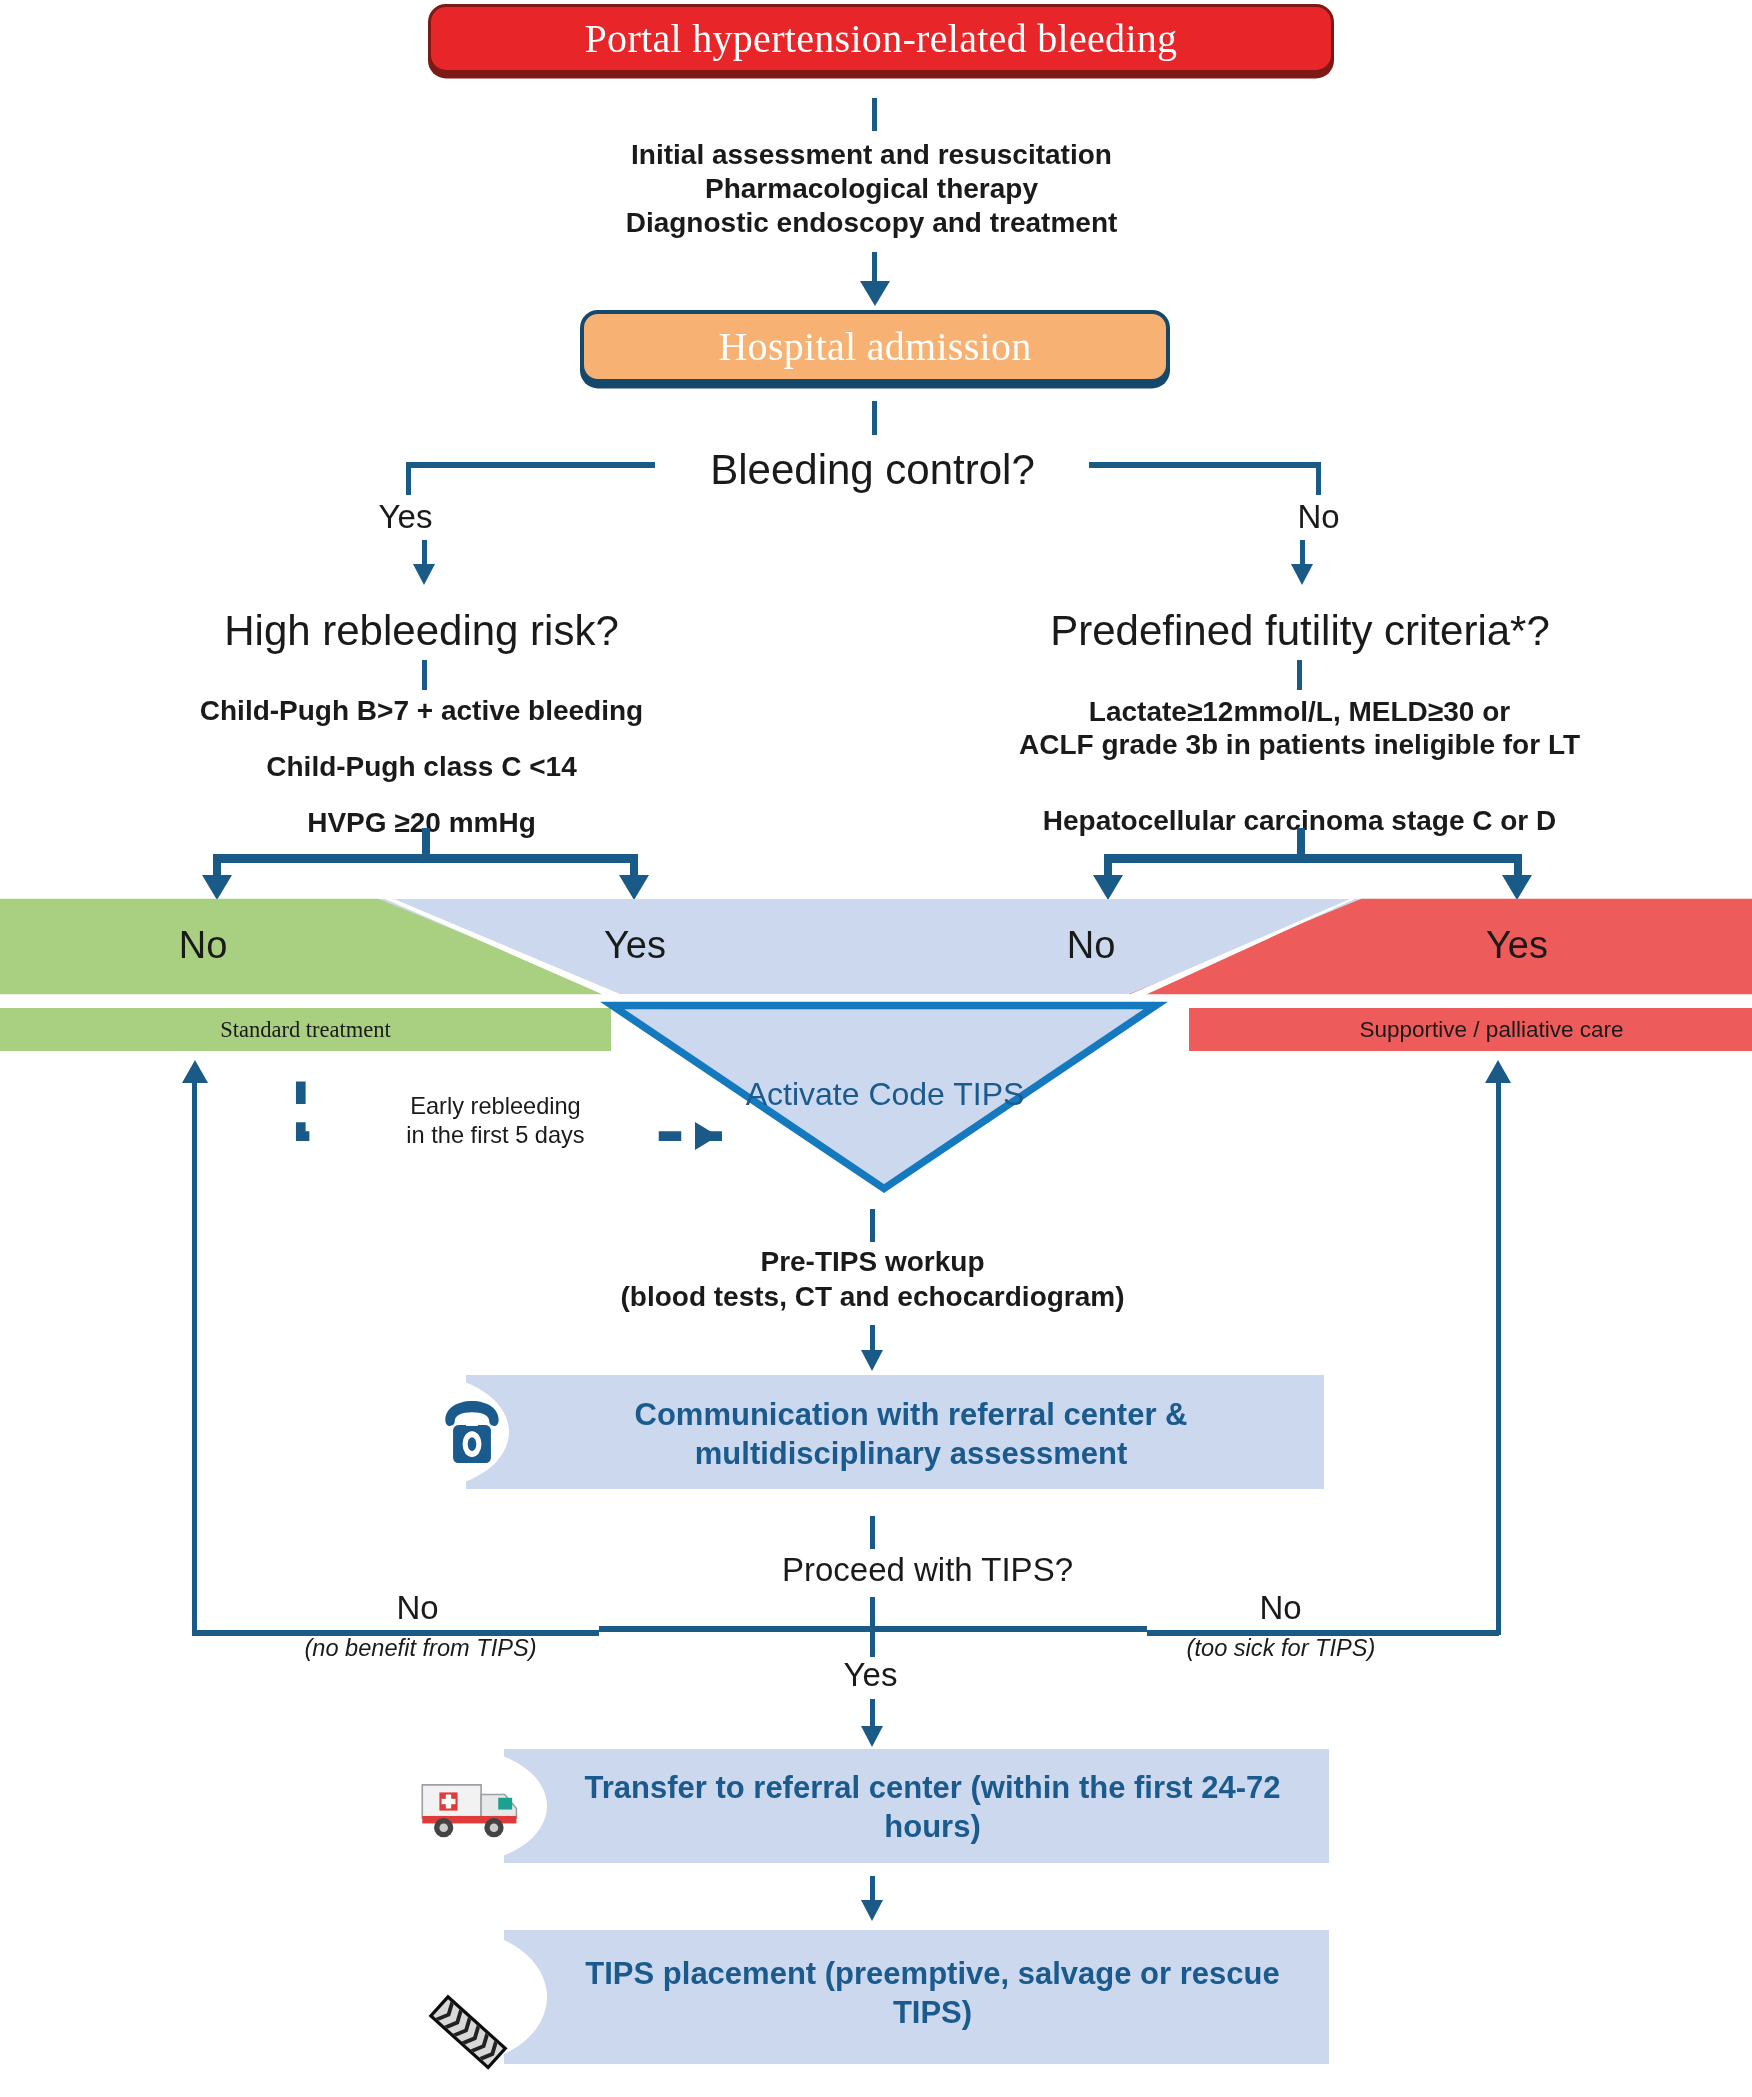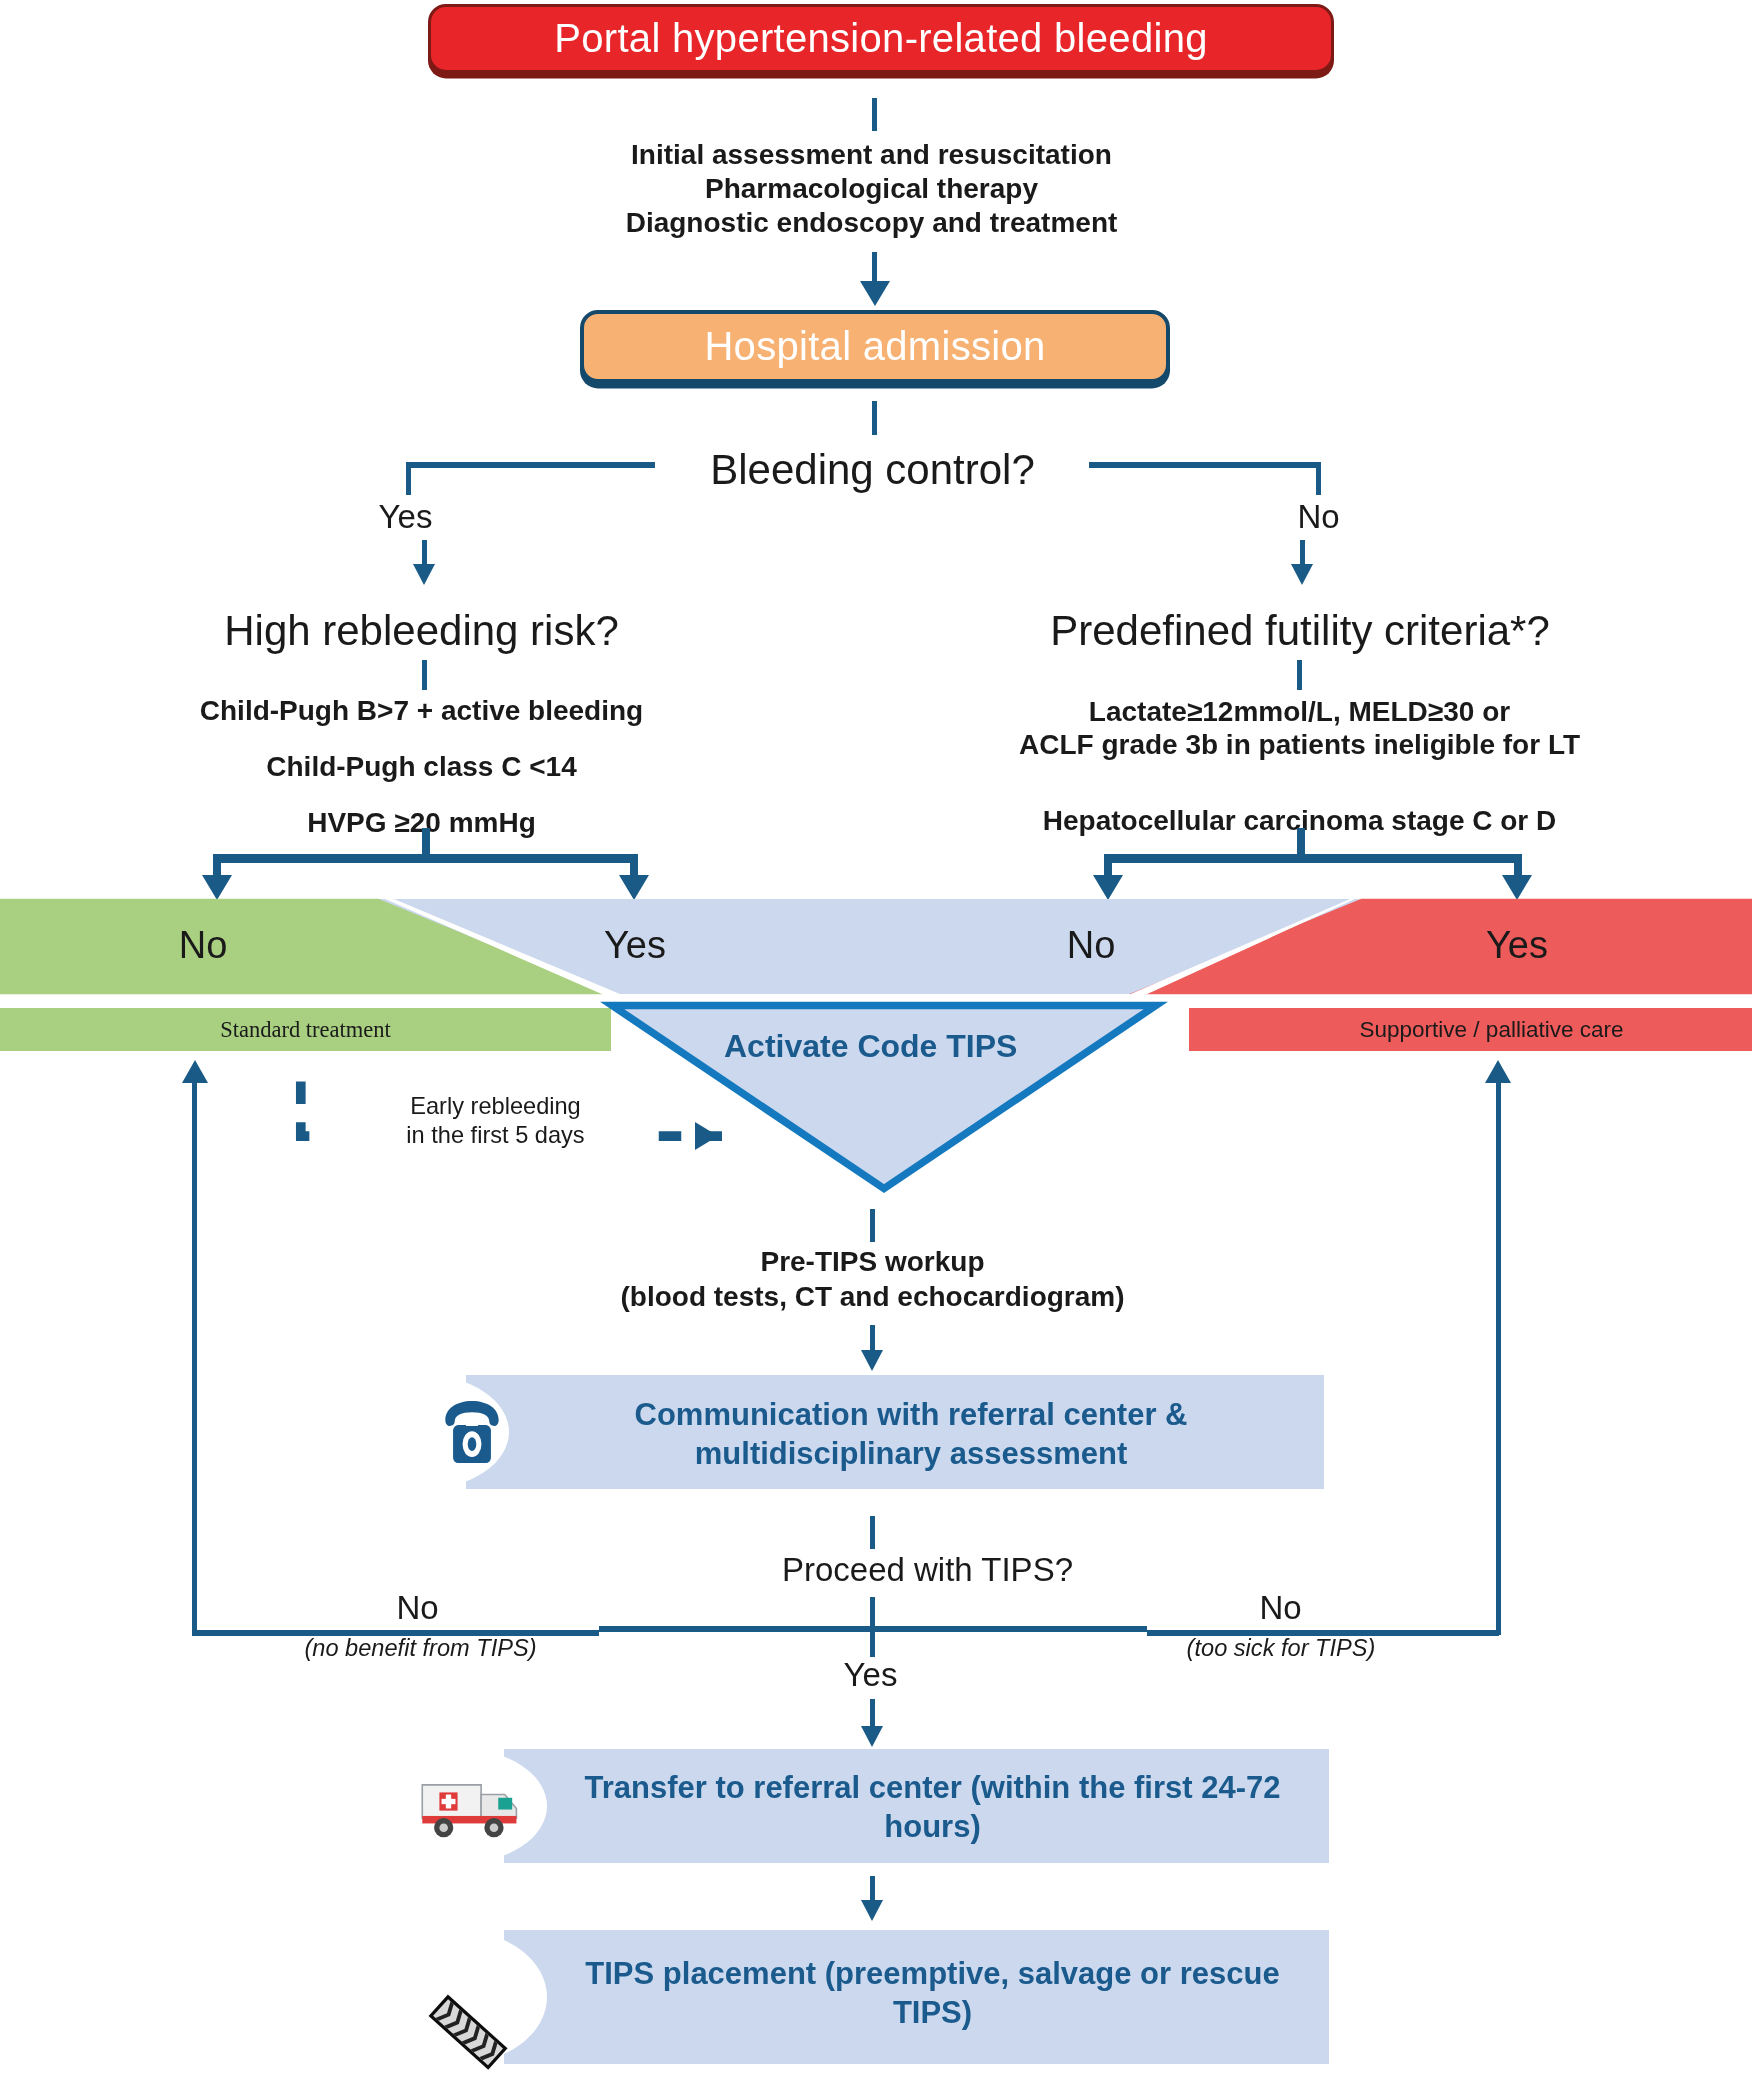--- a/index.html
+++ b/index.html
@@ -9,41 +9,41 @@
 
   
   .t{position:absolute;color:#1a1a1a;white-space:pre;line-height:1.22;text-align:center;}
   .t-xl{font-size:42px;}
   .t-lg{font-size:33px;}
   .t-md{font-size:28px;font-weight:bold;}
   .t-sm{font-size:23.6px;}
 
   
   .hdr{position:absolute;border-radius:18px;display:flex;align-items:center;justify-content:center;
-       color:#ffffff;font-size:40px;letter-spacing:0.3px;box-sizing:border-box;}
+       color:#ffffff;font-size:40px;letter-spacing:0.3px;box-sizing:border-box;font-family:Liberation Serif, serif;}
   .hdr-red{background:#E8262A;border:3.8px solid #7e1a15;box-shadow:0 5.4px 0 0 #7e1a15;}
   .hdr-orange{background:#F7B273;border:4.8px solid #15496B;box-shadow:0 5.4px 0 0 #15496B;}
 
   
   .vline{position:absolute;background:#195A87;width:5.4px;}
   .hline{position:absolute;background:#195A87;height:6.4px;}
   .vline-thick{position:absolute;background:#195A87;width:7.5px;}
   .hline-thick{position:absolute;background:#195A87;height:8.6px;}
   .arrow-down{position:absolute;width:0;height:0;border-left:15px solid transparent;border-right:15px solid transparent;border-top:25px solid #195A87;}
   .arrow-down-sm{position:absolute;width:0;height:0;border-left:11.8px solid transparent;border-right:11.8px solid transparent;border-top:21.4px solid #195A87;}
   .arrow-up{position:absolute;width:0;height:0;border-left:13px solid transparent;border-right:13px solid transparent;border-bottom:23.6px solid #195A87;}
   .arrow-right{position:absolute;width:0;height:0;border-top:14px solid transparent;border-bottom:14px solid transparent;border-left:23.6px solid #195A87;}
 
   
   .band{position:absolute;}
   .band-label{position:absolute;font-size:38px;color:#1a1a1a;}
   .strip{position:absolute;display:flex;align-items:center;justify-content:center;font-size:22.5px;color:#1a1a1a;}
 
   
-  .tips-tri-txt{position:absolute;color:#1A5A8C;font-weight:bold;font-size:32px;line-height:1.18;}
+  .tips-tri-txt{position:absolute;text-align:center;color:#1A5A8C;font-weight:normal;font-size:32px;line-height:1.18;margin-top:48px;}
 
   
   .flag{position:absolute;background:#CBD8EE;display:flex;align-items:center;}
   .flag-txt{position:absolute;color:#1A5A8C;font-weight:bold;font-size:31px;line-height:1.25;text-align:center;}
   .notch{position:absolute;background:#ffffff;border-radius:50%;}
 
   .italic{font-style:italic;}
 </style>
 </head>
 <body>

